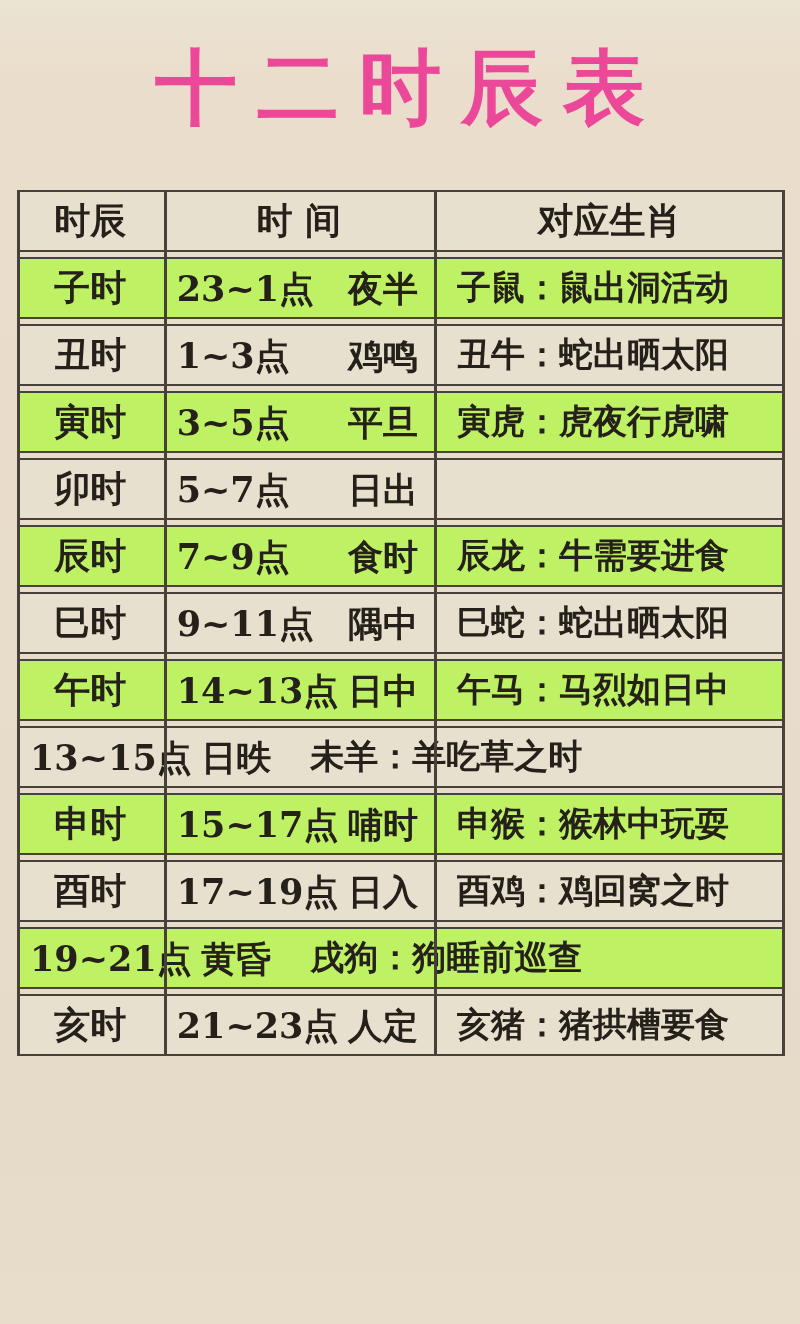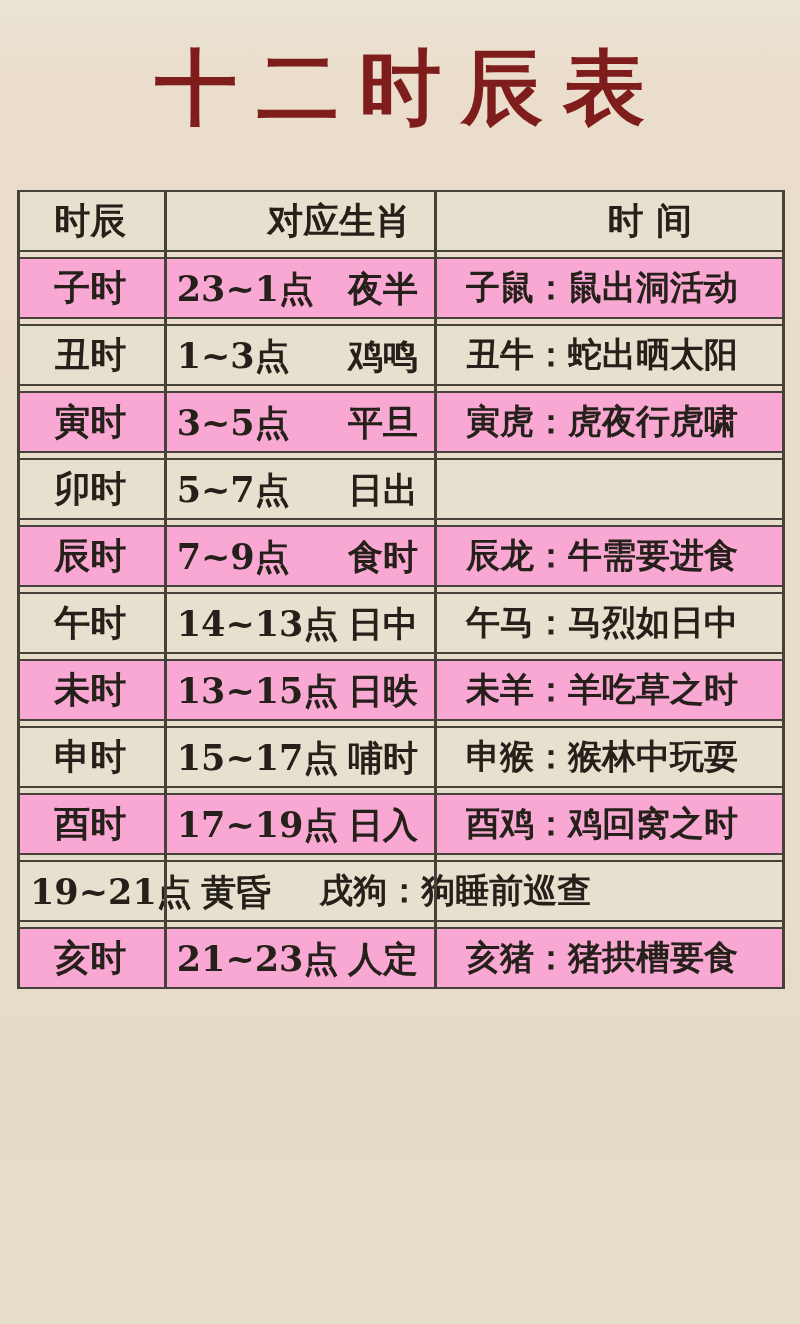--- a/index.html
+++ b/index.html
@@ -19,52 +19,52 @@
     height: 110px;
     display: flex;
     align-items: center;
     justify-content: center;
   }
   .title {
     font-size: 82px;
     font-weight: bold;
     letter-spacing: 20px;
     margin-right: -20px; 
-    color: #7f1d1d;
+    color: #ec4899;
     white-space: nowrap;
   }
   .table-wrap {
     position: relative;
     width: 768px;
     margin: 46px 0 0 17px;
   }
   .row {
     display: flex;
     height: 62px;
     border-top: 2px solid #46423a;
     border-bottom: 2px solid #46423a;
     margin-bottom: 5px;
-    background: #f9a8d4;
+    background: #bef264;
     align-items: center;
     box-sizing: border-box;
   }
   .row:nth-child(odd) { background: #e8e0ce; }
   .row:last-child { margin-bottom: 0; }
   .cell {
     display: flex;
     align-items: center;
     box-sizing: border-box;
     height: 100%;
     font-weight: bold;
     overflow: hidden;
     white-space: nowrap;
   }
   .c1 { width: 19.1%; justify-content: center; font-size: 36px; }
   .c2 { width: 35.2%; justify-content: space-between; padding: 2px 16px 0 13px; font-size: 35px; }
-  .c3 { width: 45.7%; justify-content: flex-start; padding-left: 32px; font-size: 34px; }
+  .c3 { width: 45.7%; justify-content: flex-start; padding-left: 23px; font-size: 34px; }
   .header-row .cell { justify-content: center; padding: 0; font-size: 36px; }
   .vline {
     position: absolute;
     top: 0;
     bottom: 0;
     width: 3px;
     background: #46423a;
     pointer-events: none;
   }
   .vline.v0 { left: 0; }
@@ -75,22 +75,22 @@
 </head>
 <body>
 
 <div class="title-wrap">
   <div class="title">十二时辰表</div>
 </div>
 
 <div class="table-wrap">
   <div class="row header-row">
     <div class="cell c1">时辰</div>
+    <div class="cell c2">时 间</div>
     <div class="cell c3">对应生肖</div>
-    <div class="cell c2">时 间</div>
   </div>
 
   <div class="row">
     <div class="cell c1">
       <span>子时</span>
     </div>
     <div class="cell c2">
       <span>23~1点</span>
       <span>夜半</span>
     </div>
@@ -141,38 +141,47 @@
     </div>
     <div class="cell c2">
       <span>7~9点</span>
       <span>食时</span>
     </div>
     <div class="cell c3">
       <span>辰龙：牛需要进食</span>
     </div>
   </div>
 
+  <div class="row">
+    <div class="cell c1">
+      <span>巳时</span>
+    </div>
+    <div class="cell c2">
+      <span>9~11点</span>
+      <span>隅中</span>
+    </div>
+    <div class="cell c3">
+      <span>巳蛇：蛇出晒太阳</span>
+    </div>
+  </div>
 
   <div class="row">
     <div class="cell c1">
       <span>午时</span>
     </div>
     <div class="cell c2">
       <span>14~13点</span>
       <span>日中</span>
     </div>
     <div class="cell c3">
       <span>午马：马烈如日中</span>
     </div>
   </div>
 
   <div class="row">
-    <div class="cell c1">
-      <span>未时</span>
-    </div>
     <div class="cell c2">
       <span>13~15点</span>
       <span>日昳</span>
     </div>
     <div class="cell c3">
       <span>未羊：羊吃草之时</span>
     </div>
   </div>
 
   <div class="row">

